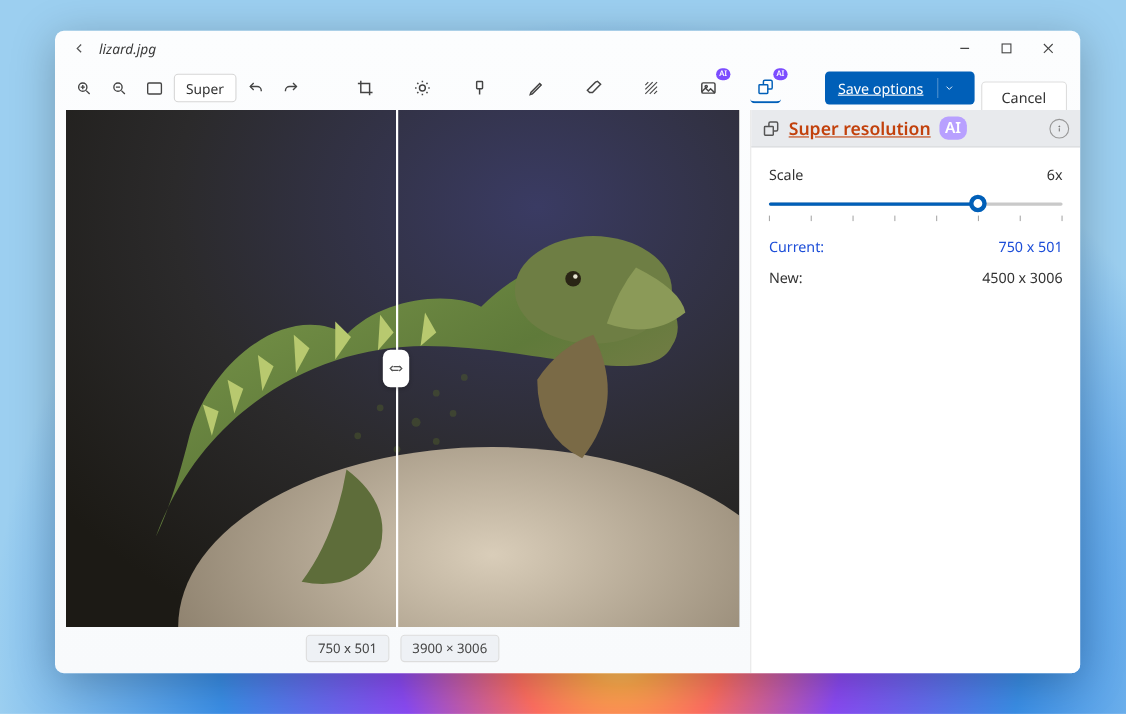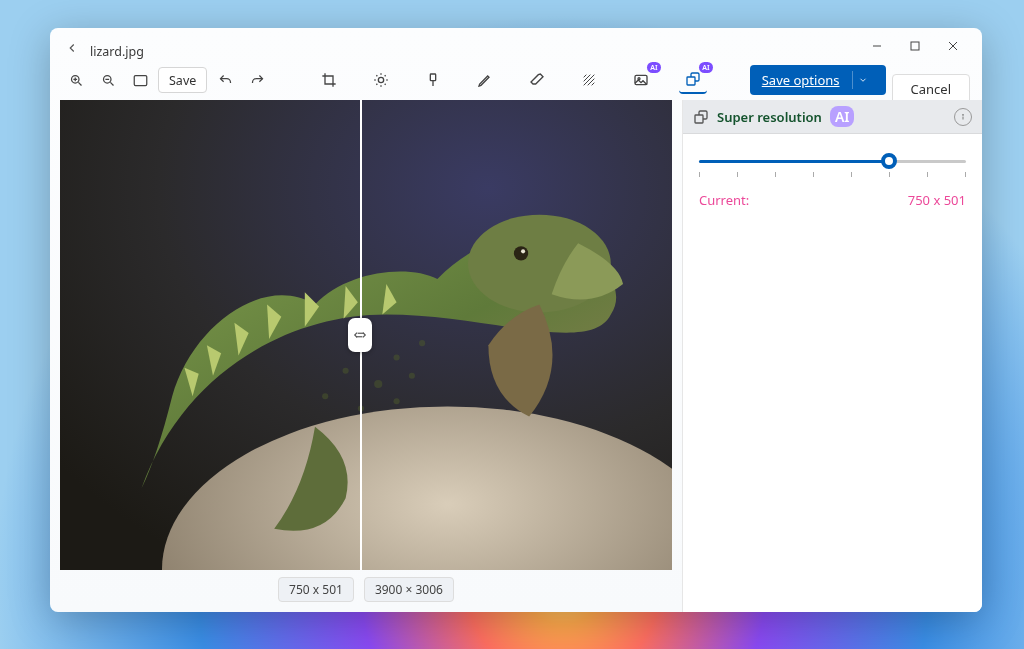--- a/index.html
+++ b/index.html
@@ -7,21 +7,21 @@
   .desktop {
     width: 1024px; height: 649px; position: relative;
     background: radial-gradient(circle at 55% 90%, #ffd86b 0%, #ffa84c 5%, #ff6f61 12%, #8a4af3 25%, #3a8ee6 45%, #9ccff0 70%);
   }
   .window {
     position: absolute; top: 28px; left: 50px; width: 932px; height: 584px;
     background: linear-gradient(180deg, #fcfdfe, #f8fafc);
     border-radius: 8px; box-shadow: 0 8px 40px rgba(0,0,0,0.25);
     display: flex; flex-direction: column; overflow: hidden;
   }
-  .titlebar { height: 32px; display: flex; align-items: flex-end; padding: 0 10px; }
+  .titlebar { height: 32px; display: flex; align-items: center; padding: 0 10px; font-style: italic; }
   .back-btn { width: 24px; height: 24px; display: flex; align-items: center; justify-content: center; border-radius: 4px; }
   .filename { font-size: 12.5px; color: #3a3a3a; margin-left: 6px; }
   .win-controls { margin-left: auto; display: flex; }
   .win-btn { width: 38px; height: 28px; display: flex; align-items: center; justify-content: center; }
 
   .toolbar {
     height: 40px; display: flex; align-items: center; padding: 0 12px;
   }
   .toolbar-left { display: flex; align-items: center; gap: 4px; }
   .icon-btn { width: 28px; height: 26px; display: flex; align-items: center; justify-content: center; border-radius: 4px; }
@@ -72,26 +72,26 @@
   }
 
   .panel {
     width: 300px; background: #fff; border-left: 1px solid #e6e6e6;
     display: flex; flex-direction: column;
   }
   .panel-head {
     height: 34px; background: #e8eaed; display: flex; align-items: center;
     padding: 0 10px; gap: 8px; border-bottom: 1px solid #d9dadc;
   }
-  .panel-head .title { font-size: 13px; font-weight: 600; color: #14532d; }
+  .panel-head .title { font-size: 16px; font-weight: 600; color: #c2410c; text-decoration: underline; }
   .ai-pill { background: #b8a0ff; color: #fff; font-size: 14px; font-weight: 600; padding: 1px 5px; border-radius: 8px; }
   .info-btn { margin-left: auto; width: 18px; height: 18px; border: 1px solid #999; border-radius: 50%; display:flex; align-items:center; justify-content:center; font-size: 10px; color:#666; }
   .panel-body { padding: 16px 16px; font-size: 13px; color: #333; }
   .row { display: flex; justify-content: space-between; align-items: center; margin-bottom: 10px; }
-  .row.muted { color: #ec4899; }
+  .row.muted { color: #1d4ed8; }
   .slider-wrap { margin: 4px 0 14px 0; }
   .slider {
     position: relative; height: 14px;
   }
   .track { position: absolute; top: 6px; left: 0; right: 0; height: 3px; background: #c9c9c9; border-radius: 2px; }
   .track-fill { position: absolute; top: 6px; left: 0; height: 3px; background: #005fb8; border-radius: 2px; }
   .thumb { position: absolute; top: 50%; transform: translate(-50%,-50%); width: 16px; height: 16px; border-radius: 50%; background: #fff; border: 4px solid #005fb8; }
   .ticks { display: flex; justify-content: space-between; margin-top: 4px; }
   .tick { width: 1px; height: 5px; background: #aaa; }
   svg { display: block; }
@@ -144,21 +144,21 @@
               <circle cx="10" cy="10" r="6"></circle>
               <line x1="15" y1="15" x2="20" y2="20"></line>
               <line x1="7" y1="10" x2="13" y2="10"></line>
             </svg>
         </div>
         <div class="icon-btn">
           <svg width="15" height="13" viewBox="0 0 24 20" fill="none" stroke="#444" stroke-width="2">
               <rect x="2" y="2" width="20" height="16" rx="2"></rect>
             </svg>
         </div>
-        <button class="btn">Save</button>
+        <button class="btn">Super</button>
         <div class="icon-btn">
           <svg width="15" height="15" viewBox="0 0 24 24" fill="none" stroke="#444" stroke-width="2">
               <path d="M9 14l-5-5 5-5"></path>
               <path d="M4 9h10a6 6 0 016 6v1"></path>
             </svg>
         </div>
         <div class="icon-btn">
           <svg width="15" height="15" viewBox="0 0 24 24" fill="none" stroke="#444" stroke-width="2">
               <path d="M15 14l5-5-5-5"></path>
               <path d="M20 9H10a6 6 0 00-6 6v1"></path>
@@ -323,20 +323,24 @@
           <span class="title">Super resolution</span>
           <span class="ai-pill">AI</span>
           <div class="info-btn">
             <svg width="10" height="10" viewBox="0 0 24 24" fill="none" stroke="#666" stroke-width="2">
                 <circle cx="12" cy="7" r="1" fill="#666"></circle>
                 <line x1="12" y1="11" x2="12" y2="18"></line>
               </svg>
           </div>
         </div>
         <div class="panel-body">
+          <div class="row">
+            <span>Scale</span>
+            <span>6x</span>
+          </div>
           <div class="slider-wrap">
             <div class="slider">
               <div class="track"></div>
               <div class="track-fill" id="track-fill" style="width: 71%;"></div>
               <div class="thumb" id="thumb" style="left: 71%;"></div>
             </div>
             <div class="ticks">
               <div class="tick"></div>
                 <div class="tick"></div>
                 <div class="tick"></div>
@@ -344,19 +348,23 @@
               <div class="tick"></div>
                 <div class="tick"></div>
                 <div class="tick"></div>
                 <div class="tick"></div>
             </div>
           </div>
           <div class="row muted">
             <span>Current:</span>
             <span>750 x 501</span>
           </div>
+          <div class="row">
+            <span>New:</span>
+            <span>4500 x 3006</span>
+          </div>
         </div>
       </div>
 
     </div>
 
   </div>
 </div>
 
 </body></html>

